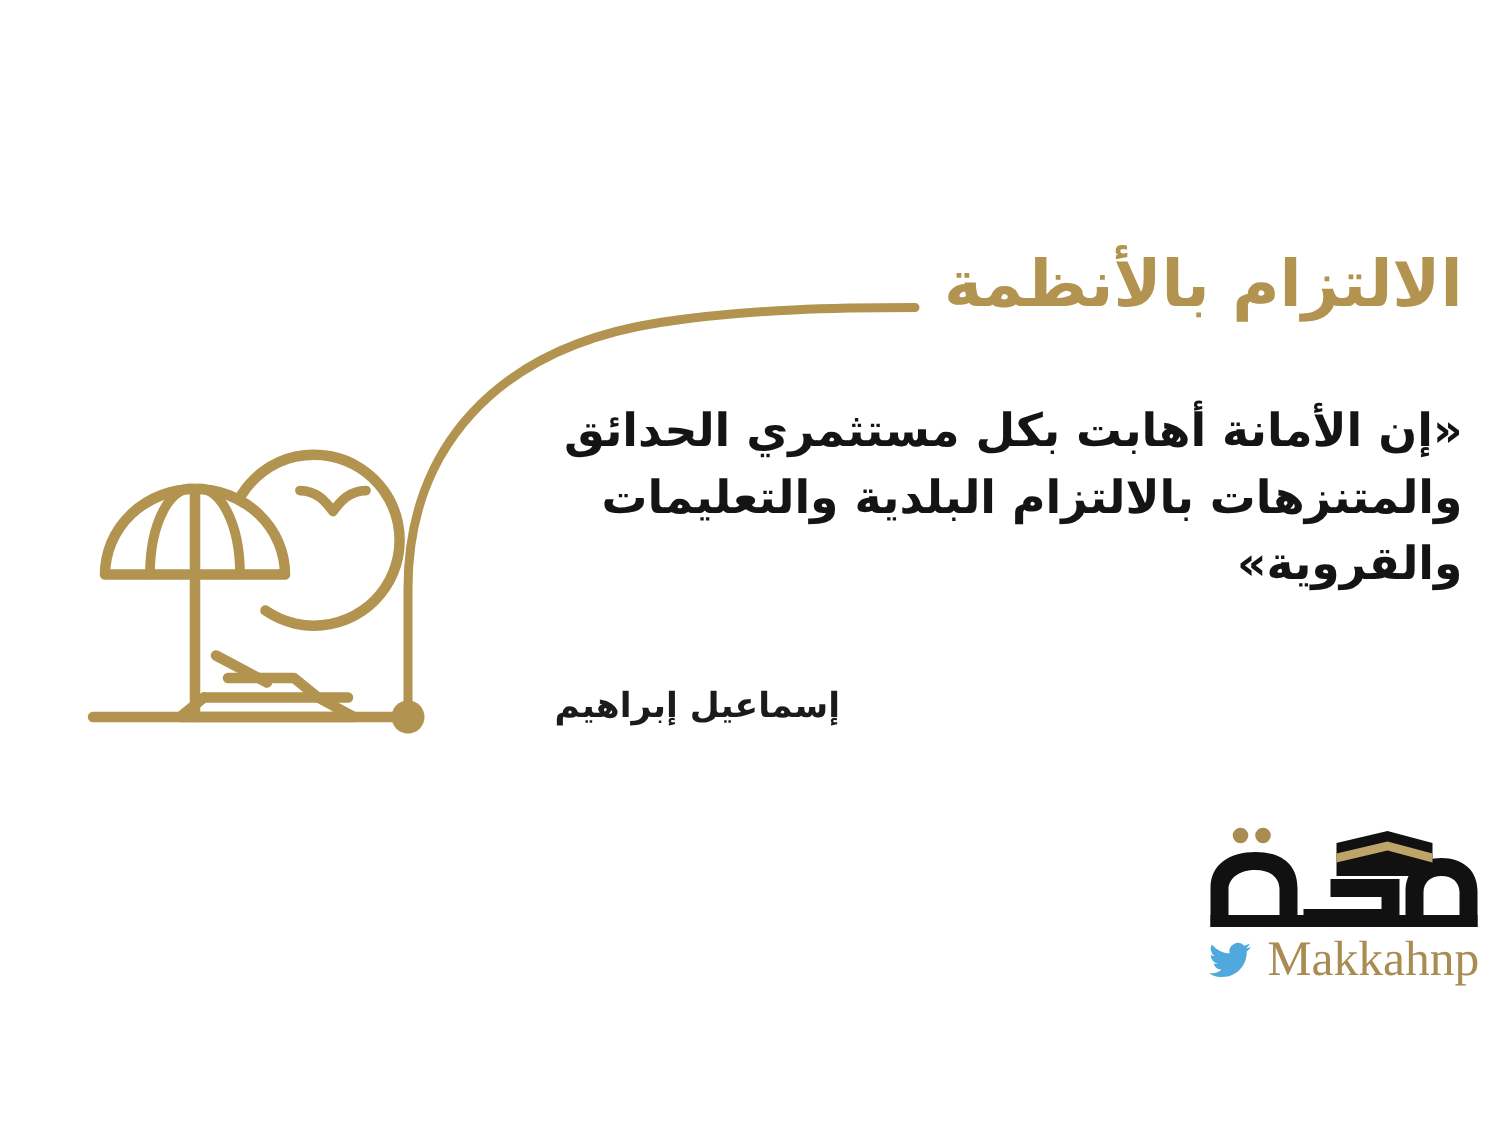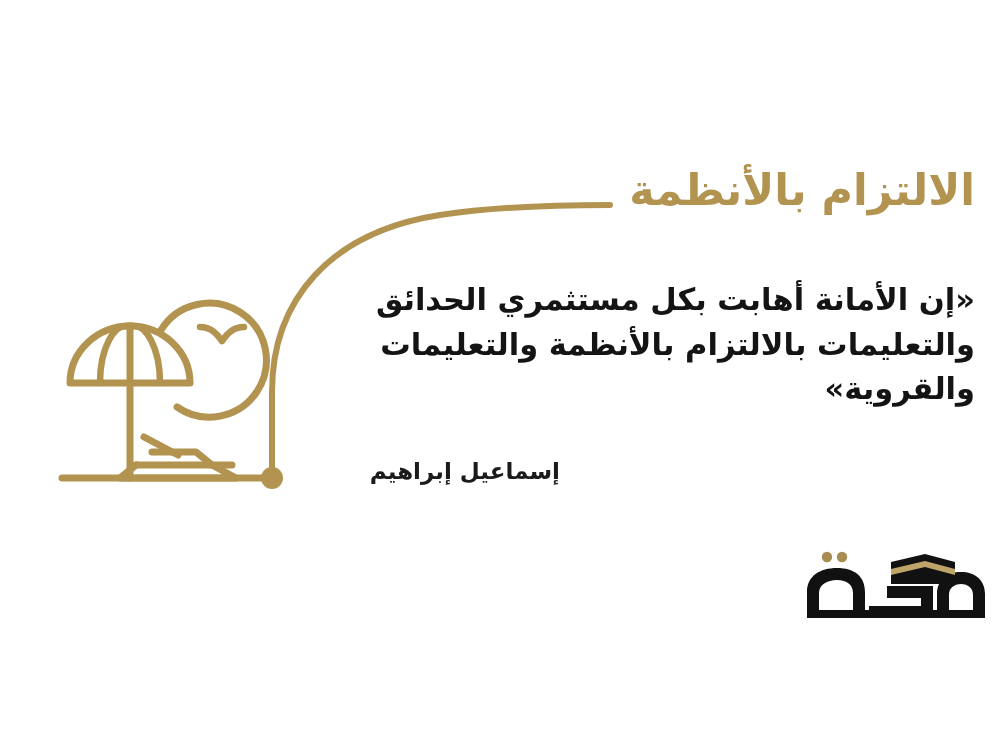--- a/index.html
+++ b/index.html
@@ -42,21 +42,21 @@
     font-weight: 700;
     letter-spacing: 0px;
     white-space: nowrap;
     text-align: right;
   }
 
   
   #quote-body {
     position: absolute;
     right: 25px;
-    top: 278px;
+    top: 266px;
     width: 610px;
     direction: rtl;
     text-align: right;
     color: #141414;
     font-size: 30.5px;
     line-height: 1.46;
     font-weight: 700;
   }
   #quote-body .qline { display: block; white-space: nowrap; }
 
@@ -144,21 +144,21 @@
                C 500 206 560 205 610 205" stroke-width="6"></path>
     </g>
 
     <circle cx="272" cy="478" r="11" fill="#B2934F"></circle>
   </svg>
 
   <div id="headline">الالتزام بالأنظمة</div>
 
   <div id="quote-body">
     <span class="qline">«إن الأمانة أهابت بكل مستثمري الحدائق</span>
-    <span class="qline">والتعليمات بالالتزام بالأنظمة والتعليمات</span>
+    <span class="qline">والمتنزهات بالالتزام البلدية والتعليمات</span>
     <span class="qline">والقروية»</span>
   </div>
 
   <div id="attribution">إسماعيل إبراهيم</div>
 
   <div id="logo-block">
 
     <svg id="logo-wordmark" viewBox="0 0 195 72">
 
       <circle cx="32" cy="9" r="5.2" fill="#A98C52"></circle>
@@ -186,16 +186,28 @@
                C 159 36 154 40 154 47
                L 154 70 Z"></path>
 
       <path fill="#111111" d="M 96 14 L 130 6 L 160 14 L 160 36 L 96 36 Z"></path>
 
       <path fill="#BFA469" d="M 96 21 L 130 13 L 160 21 L 160 27 L 130 19 L 96 27 Z"></path>
 
       <rect x="12" y="62" width="178" height="8" fill="#111111"></rect>
     </svg>
 
+    <div id="logo-handle">
+      <svg id="twitter-bird" viewBox="0 0 24 24">
+        <path fill="#4FA9DC" d="M23.95 4.57a10 10 0 0 1-2.82.77 4.96 4.96 0 0 0 2.16-2.72
+                 c-.95.56-2 .96-3.12 1.18a4.92 4.92 0 0 0-8.38 4.48
+                 A13.94 13.94 0 0 1 1.64 3.16a4.92 4.92 0 0 0 1.52 6.57
+                 a4.9 4.9 0 0 1-2.23-.62v.06a4.92 4.92 0 0 0 3.95 4.83
+                 a4.96 4.96 0 0 1-2.22.08 4.93 4.93 0 0 0 4.6 3.42
+                 A9.88 9.88 0 0 1 0 19.54a13.9 13.9 0 0 0 7.55 2.21
+                 c9.06 0 14-7.5 14-14v-.64a10 10 0 0 0 2.4-2.54z"></path>
+      </svg>
+      <span id="handle-text">Makkahnp</span>
+    </div>
 
   </div>
 
 </div>
 
 </body></html>

